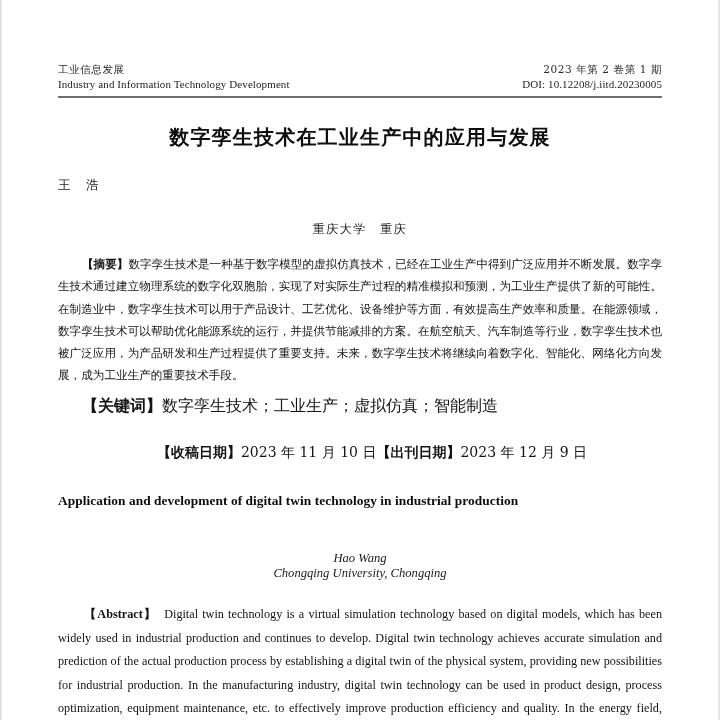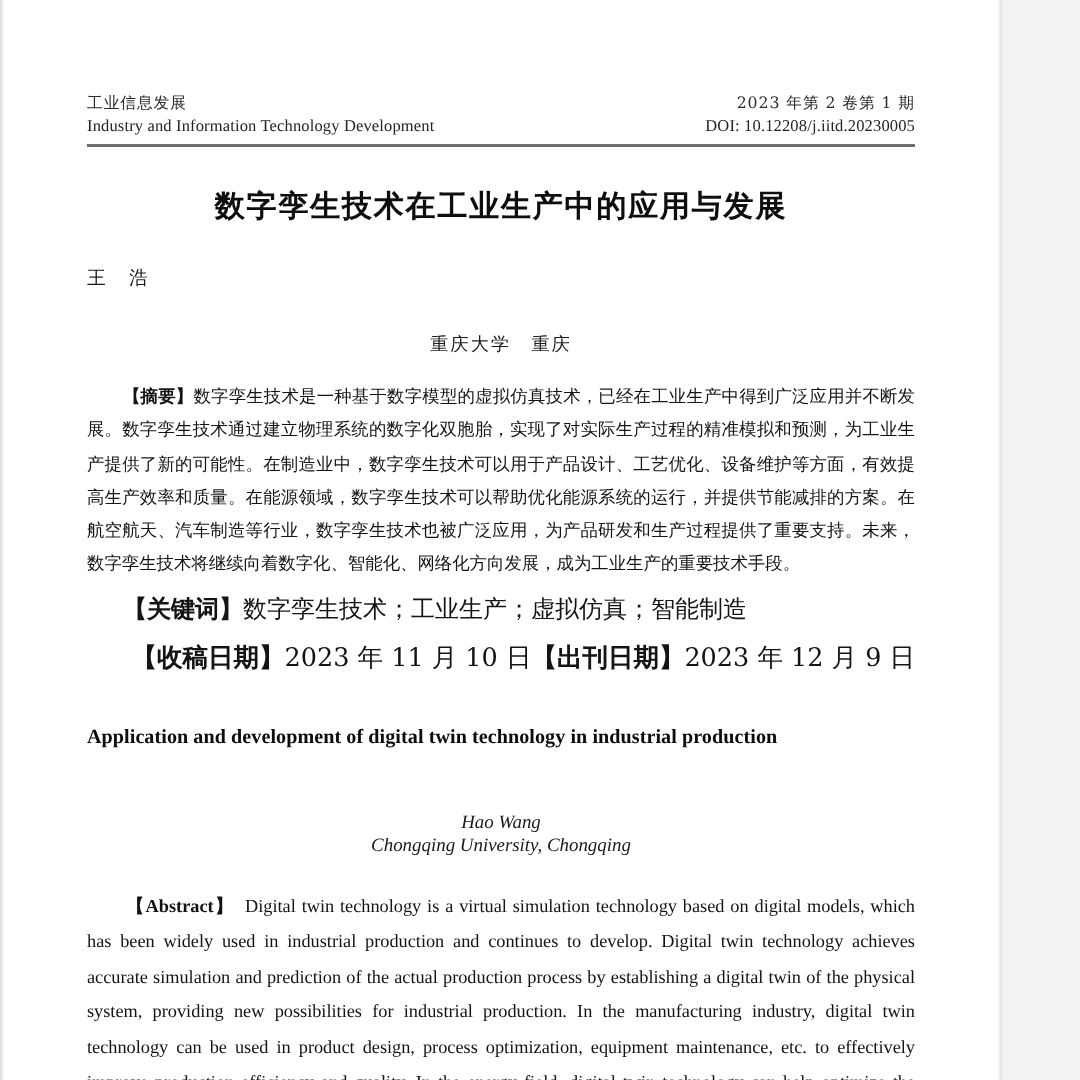--- a/index.html
+++ b/index.html
@@ -9,21 +9,21 @@
     height: 720px;
     overflow: hidden;
     background: #f2f2f2;
   }
   body {
     font-family: "Liberation Serif", "DejaVu Serif", serif;
     color: #161616;
   }
   .page {
     position: relative;
-    width: 668px;
+    width: 720px;
     height: 720px;
     background: #ffffff;
     box-sizing: border-box;
     padding: 0 58px;
     overflow: hidden;
   }
   .page::before {
     content: "";
     position: absolute;
     left: 0; top: 0; bottom: 0;
@@ -106,25 +106,25 @@
   .cn-keywords {
     margin-top: 4px;
     font-family: "DejaVu Serif", "Liberation Serif", serif;
     font-size: 16px;
     line-height: 1.92;
     text-indent: 24px;
     color: #141414;
   }
   .cn-dates {
     display: flex;
-    justify-content: flex-end;
-    margin-top: 2px;
+    justify-content: center;
+    margin-top: 18px;
     padding-left: 24px;
     font-family: "DejaVu Serif", "Liberation Serif", serif;
-    font-size: 17px;
+    font-size: 14px;
     line-height: 1.92;
     color: #141414;
   }
 
   
   .en-title {
     text-align: left;
     font-weight: bold;
     font-size: 13.4px;
     margin-top: 27px;

